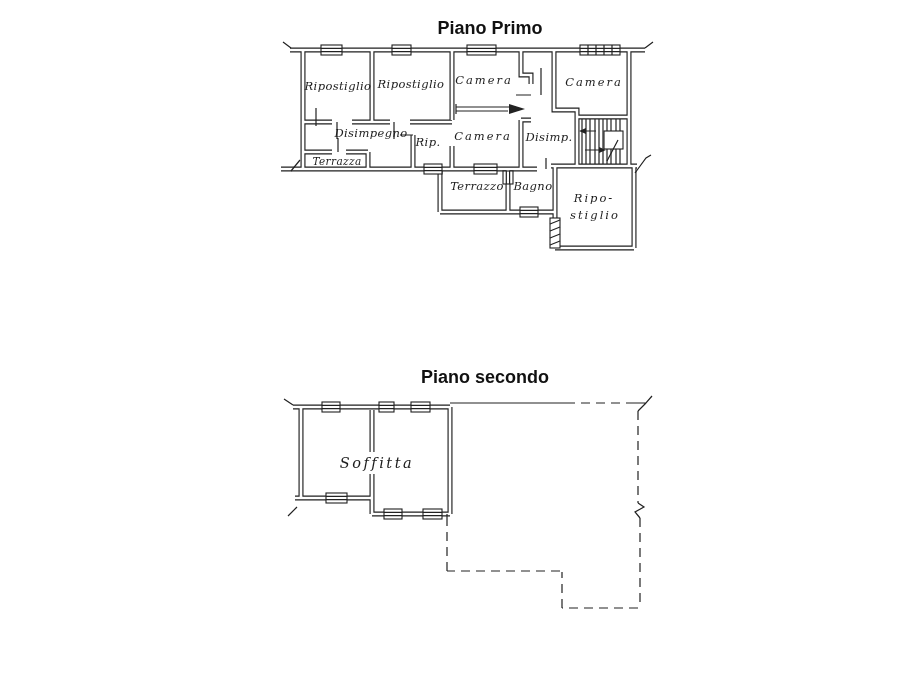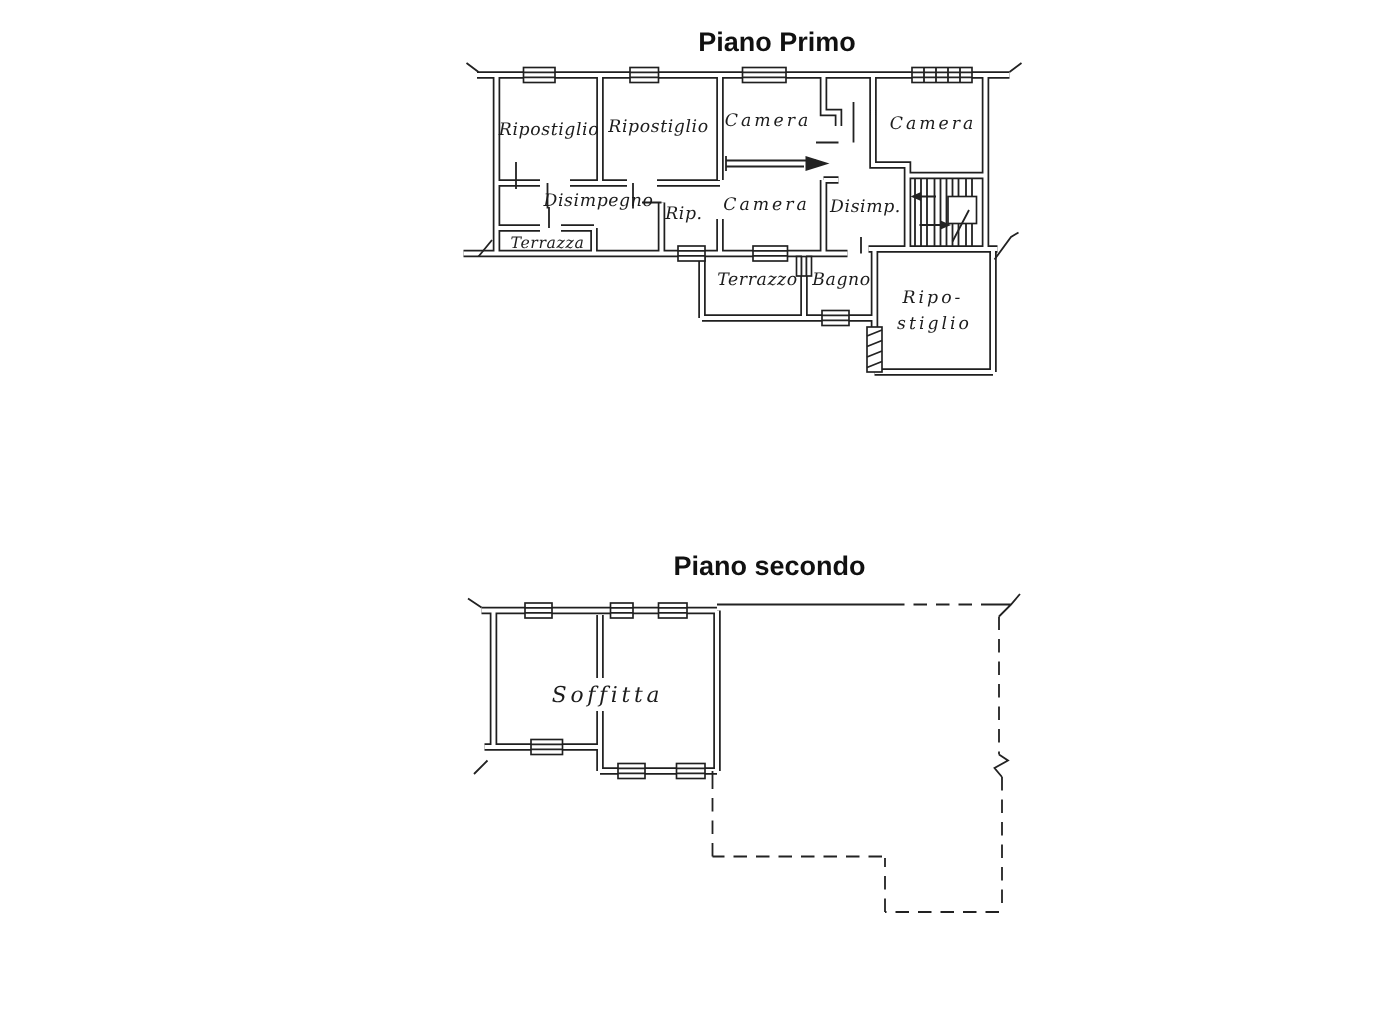--- a/index.html
+++ b/index.html
@@ -1,17 +1,17 @@
 <!DOCTYPE html>
 <html><head>
 <meta charset="utf-8">
 <style>
   html,body{margin:0;padding:0;background:#ffffff;}
   .page{position:relative;width:823px;height:682px;background:#ffffff;overflow:hidden;
-        font-family:"Liberation Sans",sans-serif;margin-left:28px;}
+        font-family:"Liberation Sans",sans-serif;}
   svg{position:absolute;left:0;top:0;}
 
   
   .wb{stroke:#1f1f1f;stroke-width:5;fill:none;stroke-linecap:butt;}
   .ww{stroke:#ffffff;stroke-width:2.7;fill:none;stroke-linecap:butt;}
   
   .tl{stroke:#222222;stroke-width:1.2;fill:none;}
   .tld{stroke:#222222;stroke-width:1.2;fill:none;stroke-dasharray:9 6;}
   .ink{fill:#222222;stroke:none;}
   .winr{fill:#ffffff;stroke:#1f1f1f;stroke-width:1.1;}

